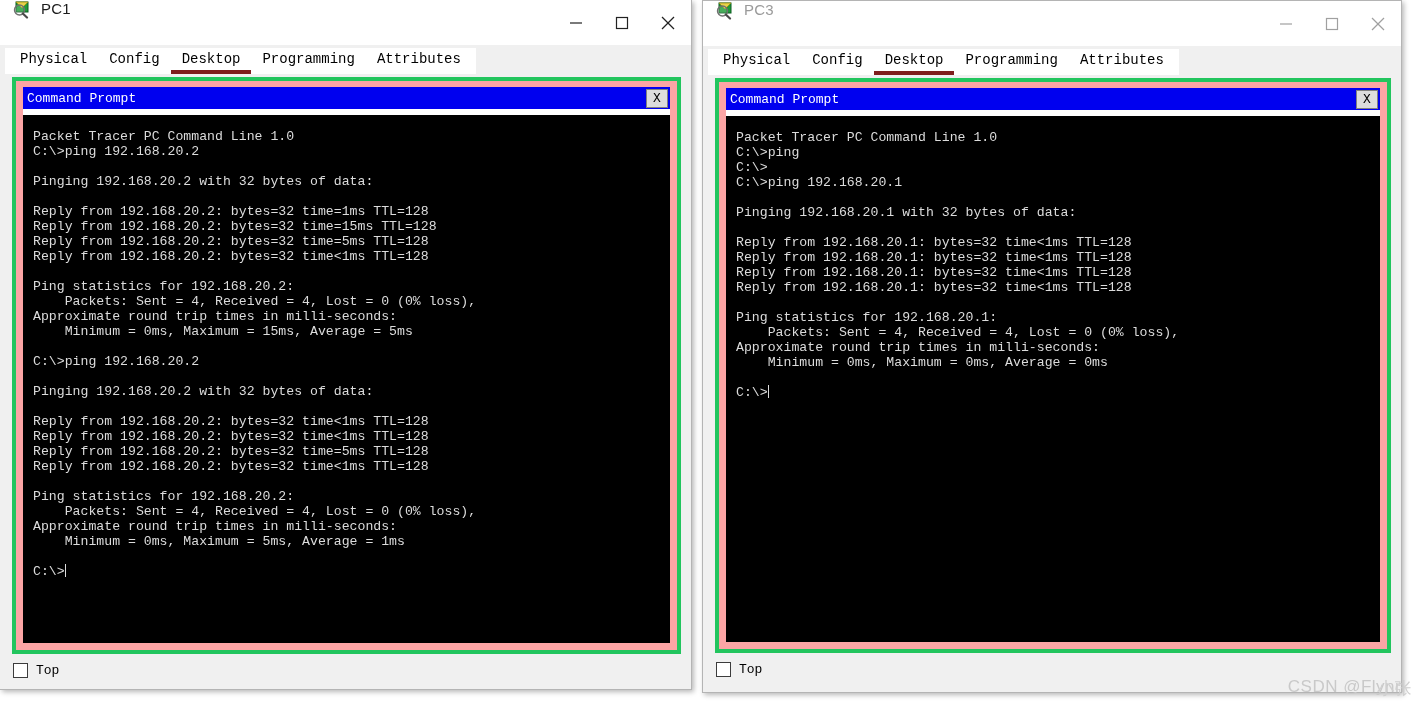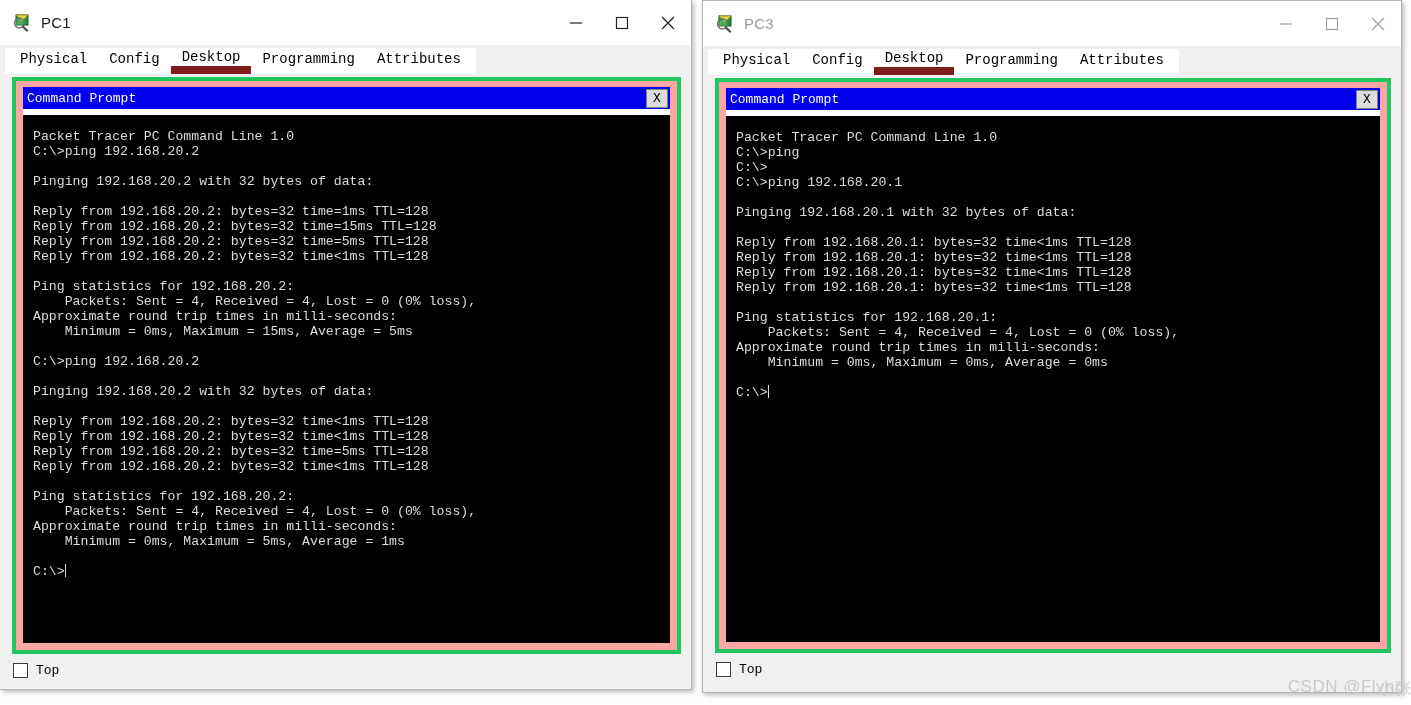--- a/index.html
+++ b/index.html
@@ -38,21 +38,20 @@
     width: 700px;
     height: 693px;
     z-index: 2;
   }
 
   
   .titlebar {
     height: 45px;
     background: #ffffff;
     display: flex;
-    align-items: center;
     box-sizing: border-box;
     padding-left: 13px;
     position: relative;
   }
   .app-icon {
     width: 19px;
     height: 19px;
     position: relative;
     flex: 0 0 auto;
     margin-right: 9px;
@@ -105,21 +104,21 @@
     color: #000000;
     padding: 3px 11px 3px 11px;
     height: 100%;
     box-sizing: border-box;
     display: flex;
     align-items: center;
     border-bottom: 4px solid transparent;
     white-space: nowrap;
   }
   .tab.active {
-    border-bottom: 8px solid #7f1d1d;
+    border-bottom: 4px solid #7f1d1d;
   }
 
   
   .desktop-panel {
     margin: 3px 10px 0 12px;
     border: 4px solid #22c55e;
     background: #fca5a5;
     box-sizing: border-box;
     padding: 6px 7px 7px 7px;
   }

